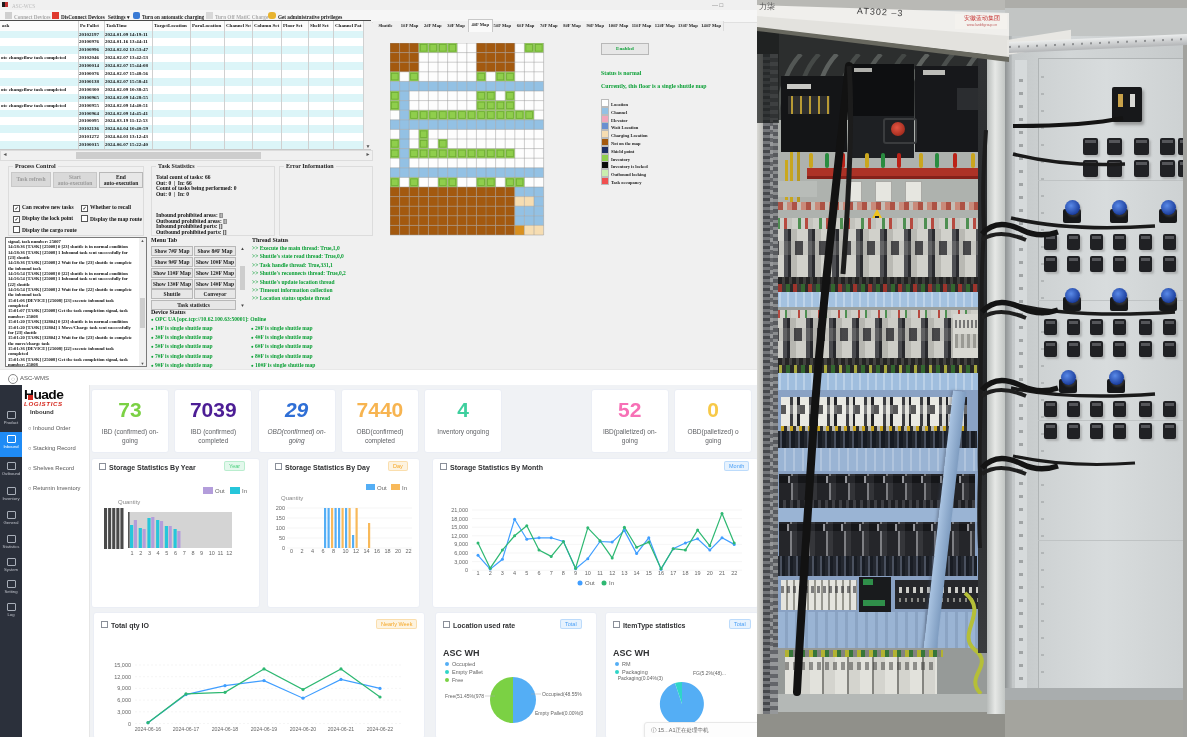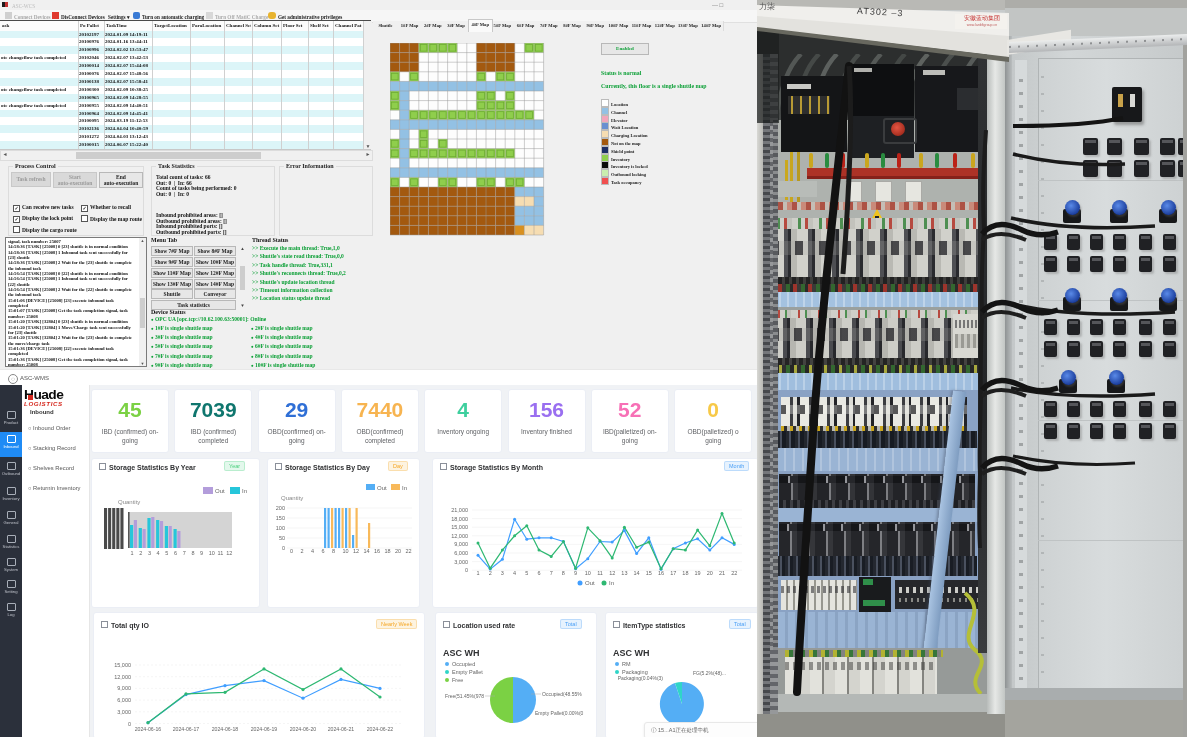--- a/index.html
+++ b/index.html
@@ -609,42 +609,38 @@
       <div style="font-size:6.2px;font-weight:bold;color:#d5281e;font-style:italic;margin-top:-1px;letter-spacing:0.6px;">LOGISTICS</div>
       <div class="abs" style="left:4px;top:5px;width:5px;height:5px;background:#d5281e;"></div>
     </div>
     <div class="abs" style="left:30px;top:24px;font-size:6px;font-weight:bold;color:#333;">Inbound</div>
     <div class="menu-item" style="top:40px;">○ Inbound Order</div>
     <div class="menu-item" style="top:60px;">○ Stacking Record</div>
     <div class="menu-item" style="top:80px;">○ Shelves Record</div>
     <div class="menu-item" style="top:100px;">○ Returnin Inventory</div>
 
 <div class="card" style="left:91.0px;top:4px;width:76px;height:62px;">
-        <div class="num" style="color:#7bd144;margin-top:8px;">45</div>
+        <div class="num" style="color:#7bd144;margin-top:8px;">73</div>
         <div class="clab" style="margin-top:6px;">IBD (confirmed) on-<br>going</div>
       </div>
 <div class="card" style="left:174.3px;top:4px;width:76px;height:62px;">
-        <div class="num" style="color:#0f766e;margin-top:8px;">7039</div>
+        <div class="num" style="color:#4c1d95;margin-top:8px;">7039</div>
         <div class="clab" style="margin-top:6px;">IBD (confirmed)<br>completed</div>
       </div>
-<div class="card" style="left:257.6px;top:4px;width:76px;height:62px;">
+<div class="card" style="left:257.6px;top:4px;width:76px;height:62px;font-style:italic;">
         <div class="num" style="color:#2f6fd6;margin-top:8px;">29</div>
         <div class="clab" style="margin-top:6px;">OBD(confirmed) on-<br>going</div>
       </div>
 <div class="card" style="left:340.9px;top:4px;width:76px;height:62px;">
         <div class="num" style="color:#f7b450;margin-top:8px;">7440</div>
         <div class="clab" style="margin-top:6px;">OBD(confirmed)<br>completed</div>
       </div>
 <div class="card" style="left:424.2px;top:4px;width:76px;height:62px;">
         <div class="num" style="color:#3ecf9e;margin-top:8px;">4</div>
         <div class="clab" style="margin-top:6px;">Inventory ongoing<br></div>
-      </div>
-<div class="card" style="left:507.5px;top:4px;width:76px;height:62px;">
-        <div class="num" style="color:#9a6ff0;margin-top:8px;">156</div>
-        <div class="clab" style="margin-top:6px;">Inventory finished<br></div>
       </div>
 <div class="card" style="left:590.8px;top:4px;width:76px;height:62px;">
         <div class="num" style="color:#f770b6;margin-top:8px;">52</div>
         <div class="clab" style="margin-top:6px;">IBD(palletized) on-<br>going</div>
       </div>
 <div class="card" style="left:674.1px;top:4px;width:76px;height:62px;">
         <div class="num" style="color:#f7c948;margin-top:8px;">0</div>
         <div class="clab" style="margin-top:6px;">OBD(palletized) o<br>going</div>
       </div>
 

